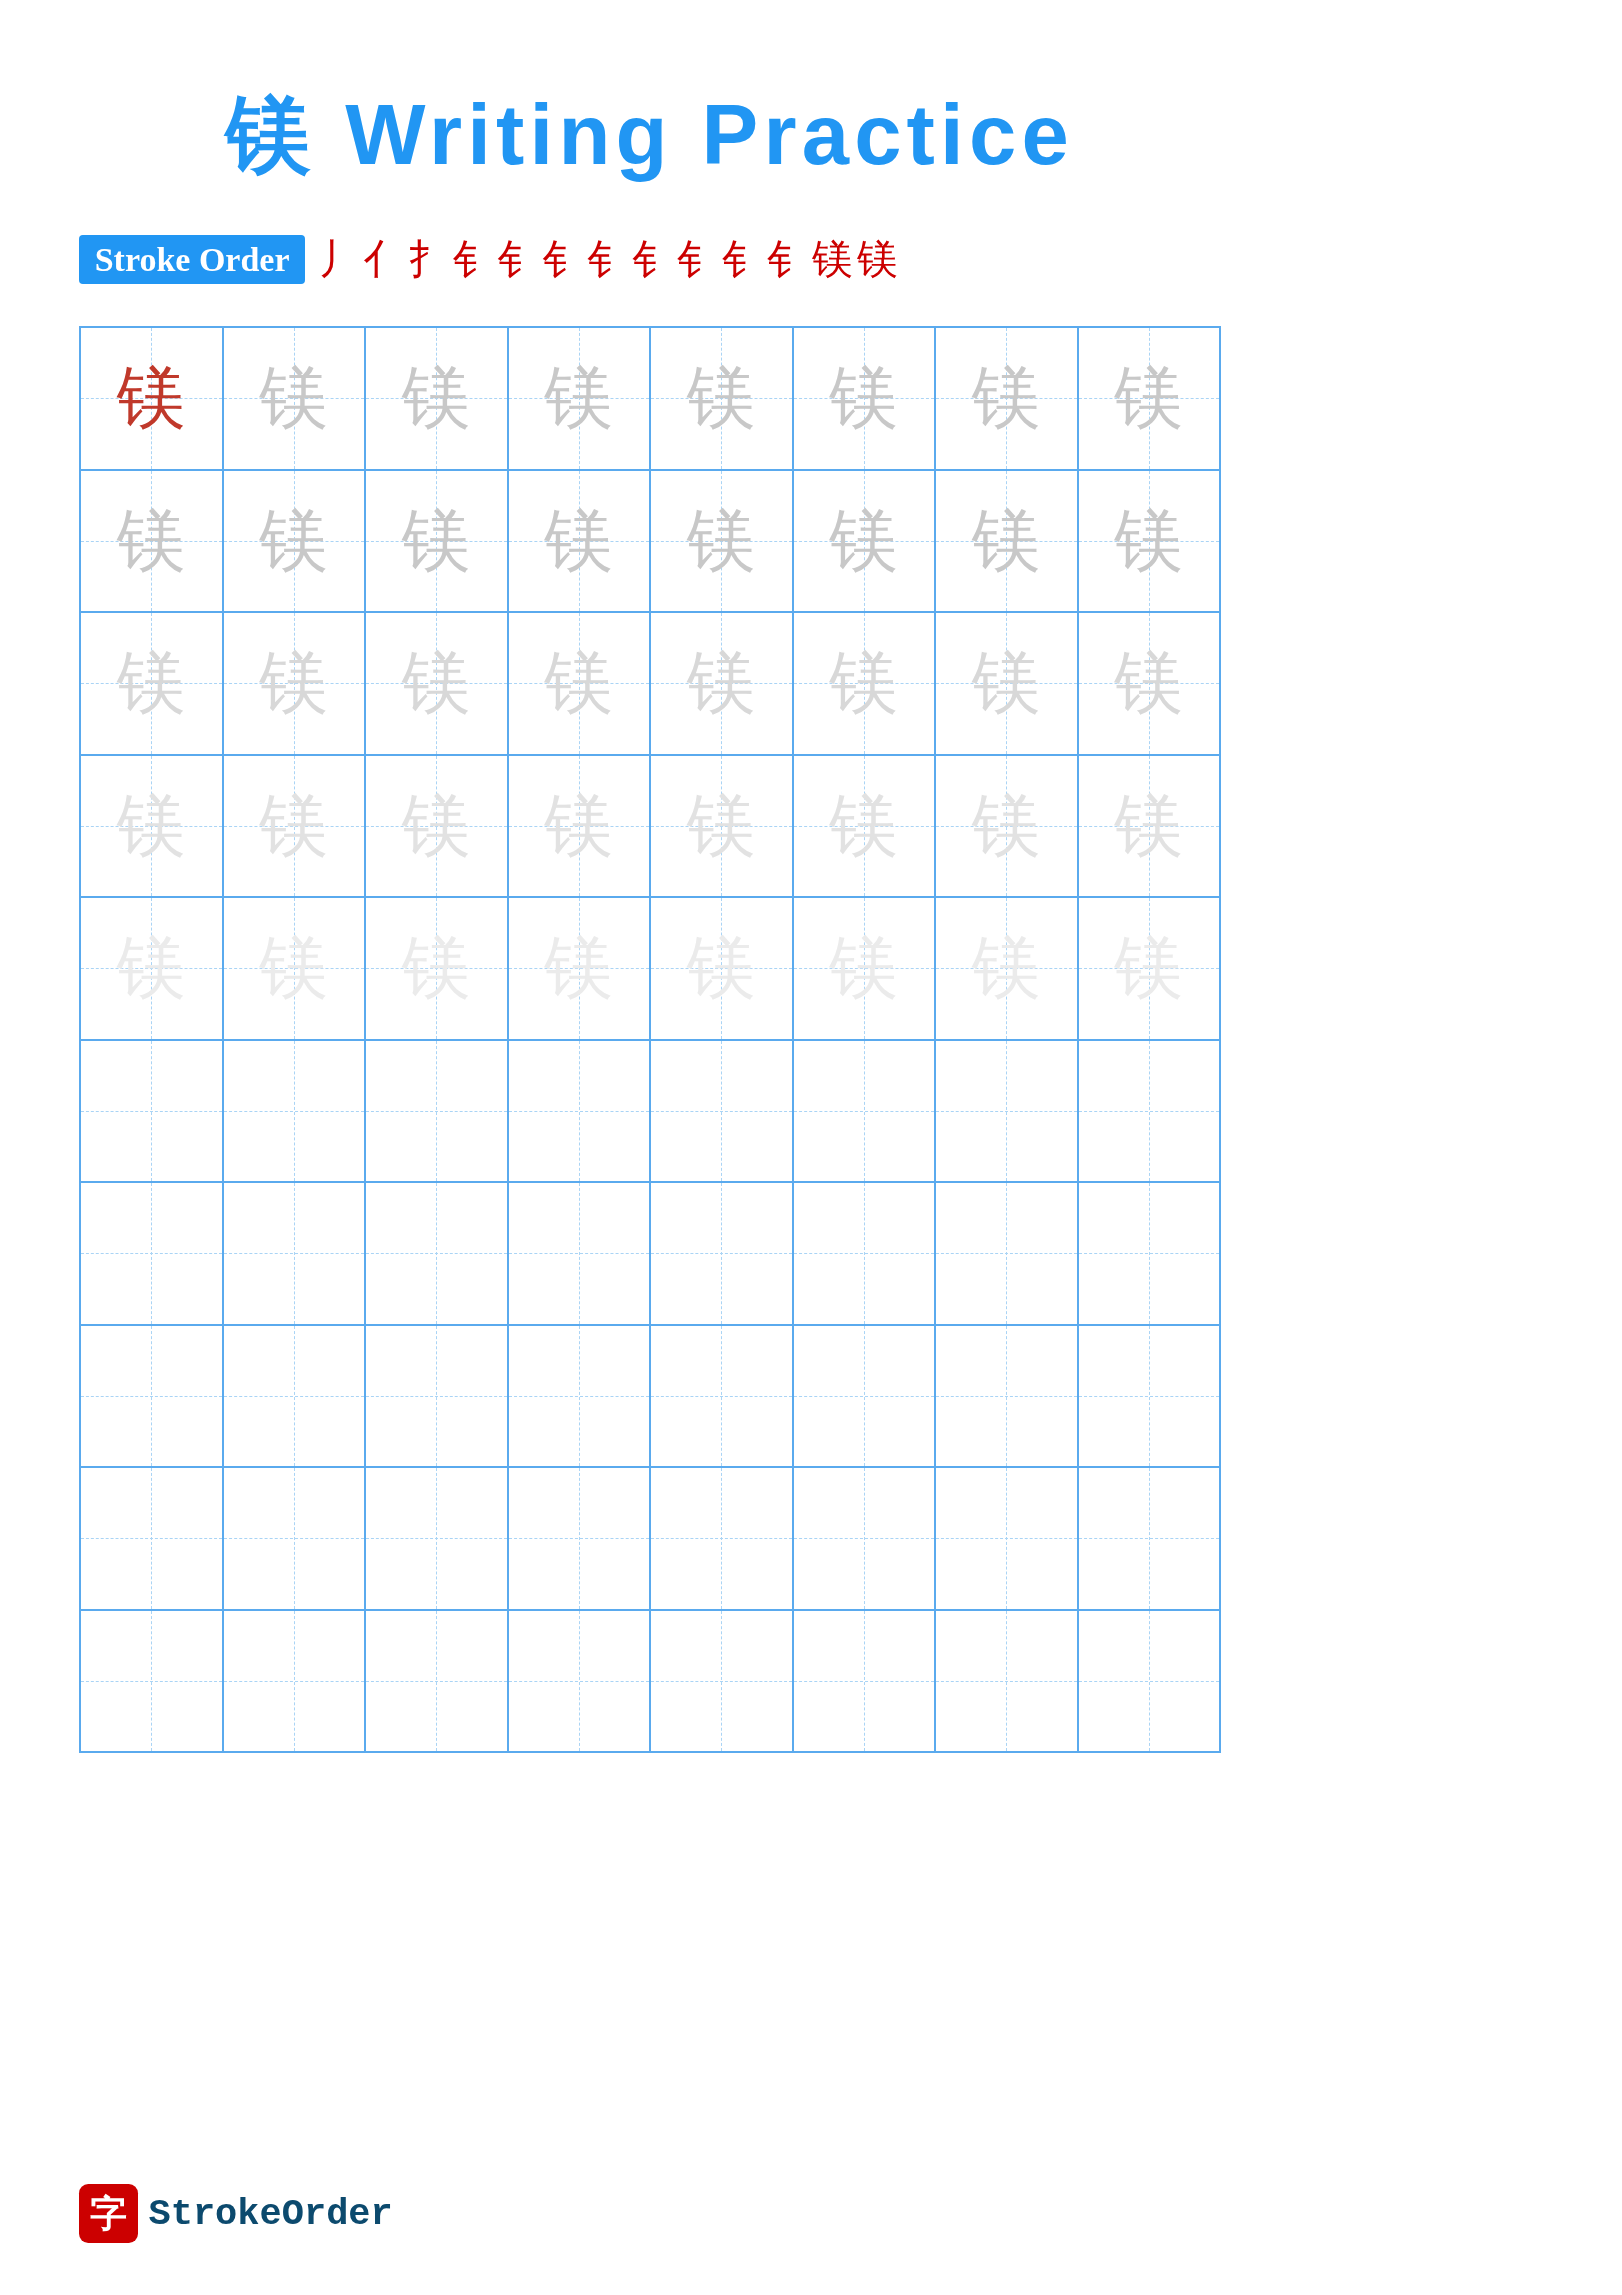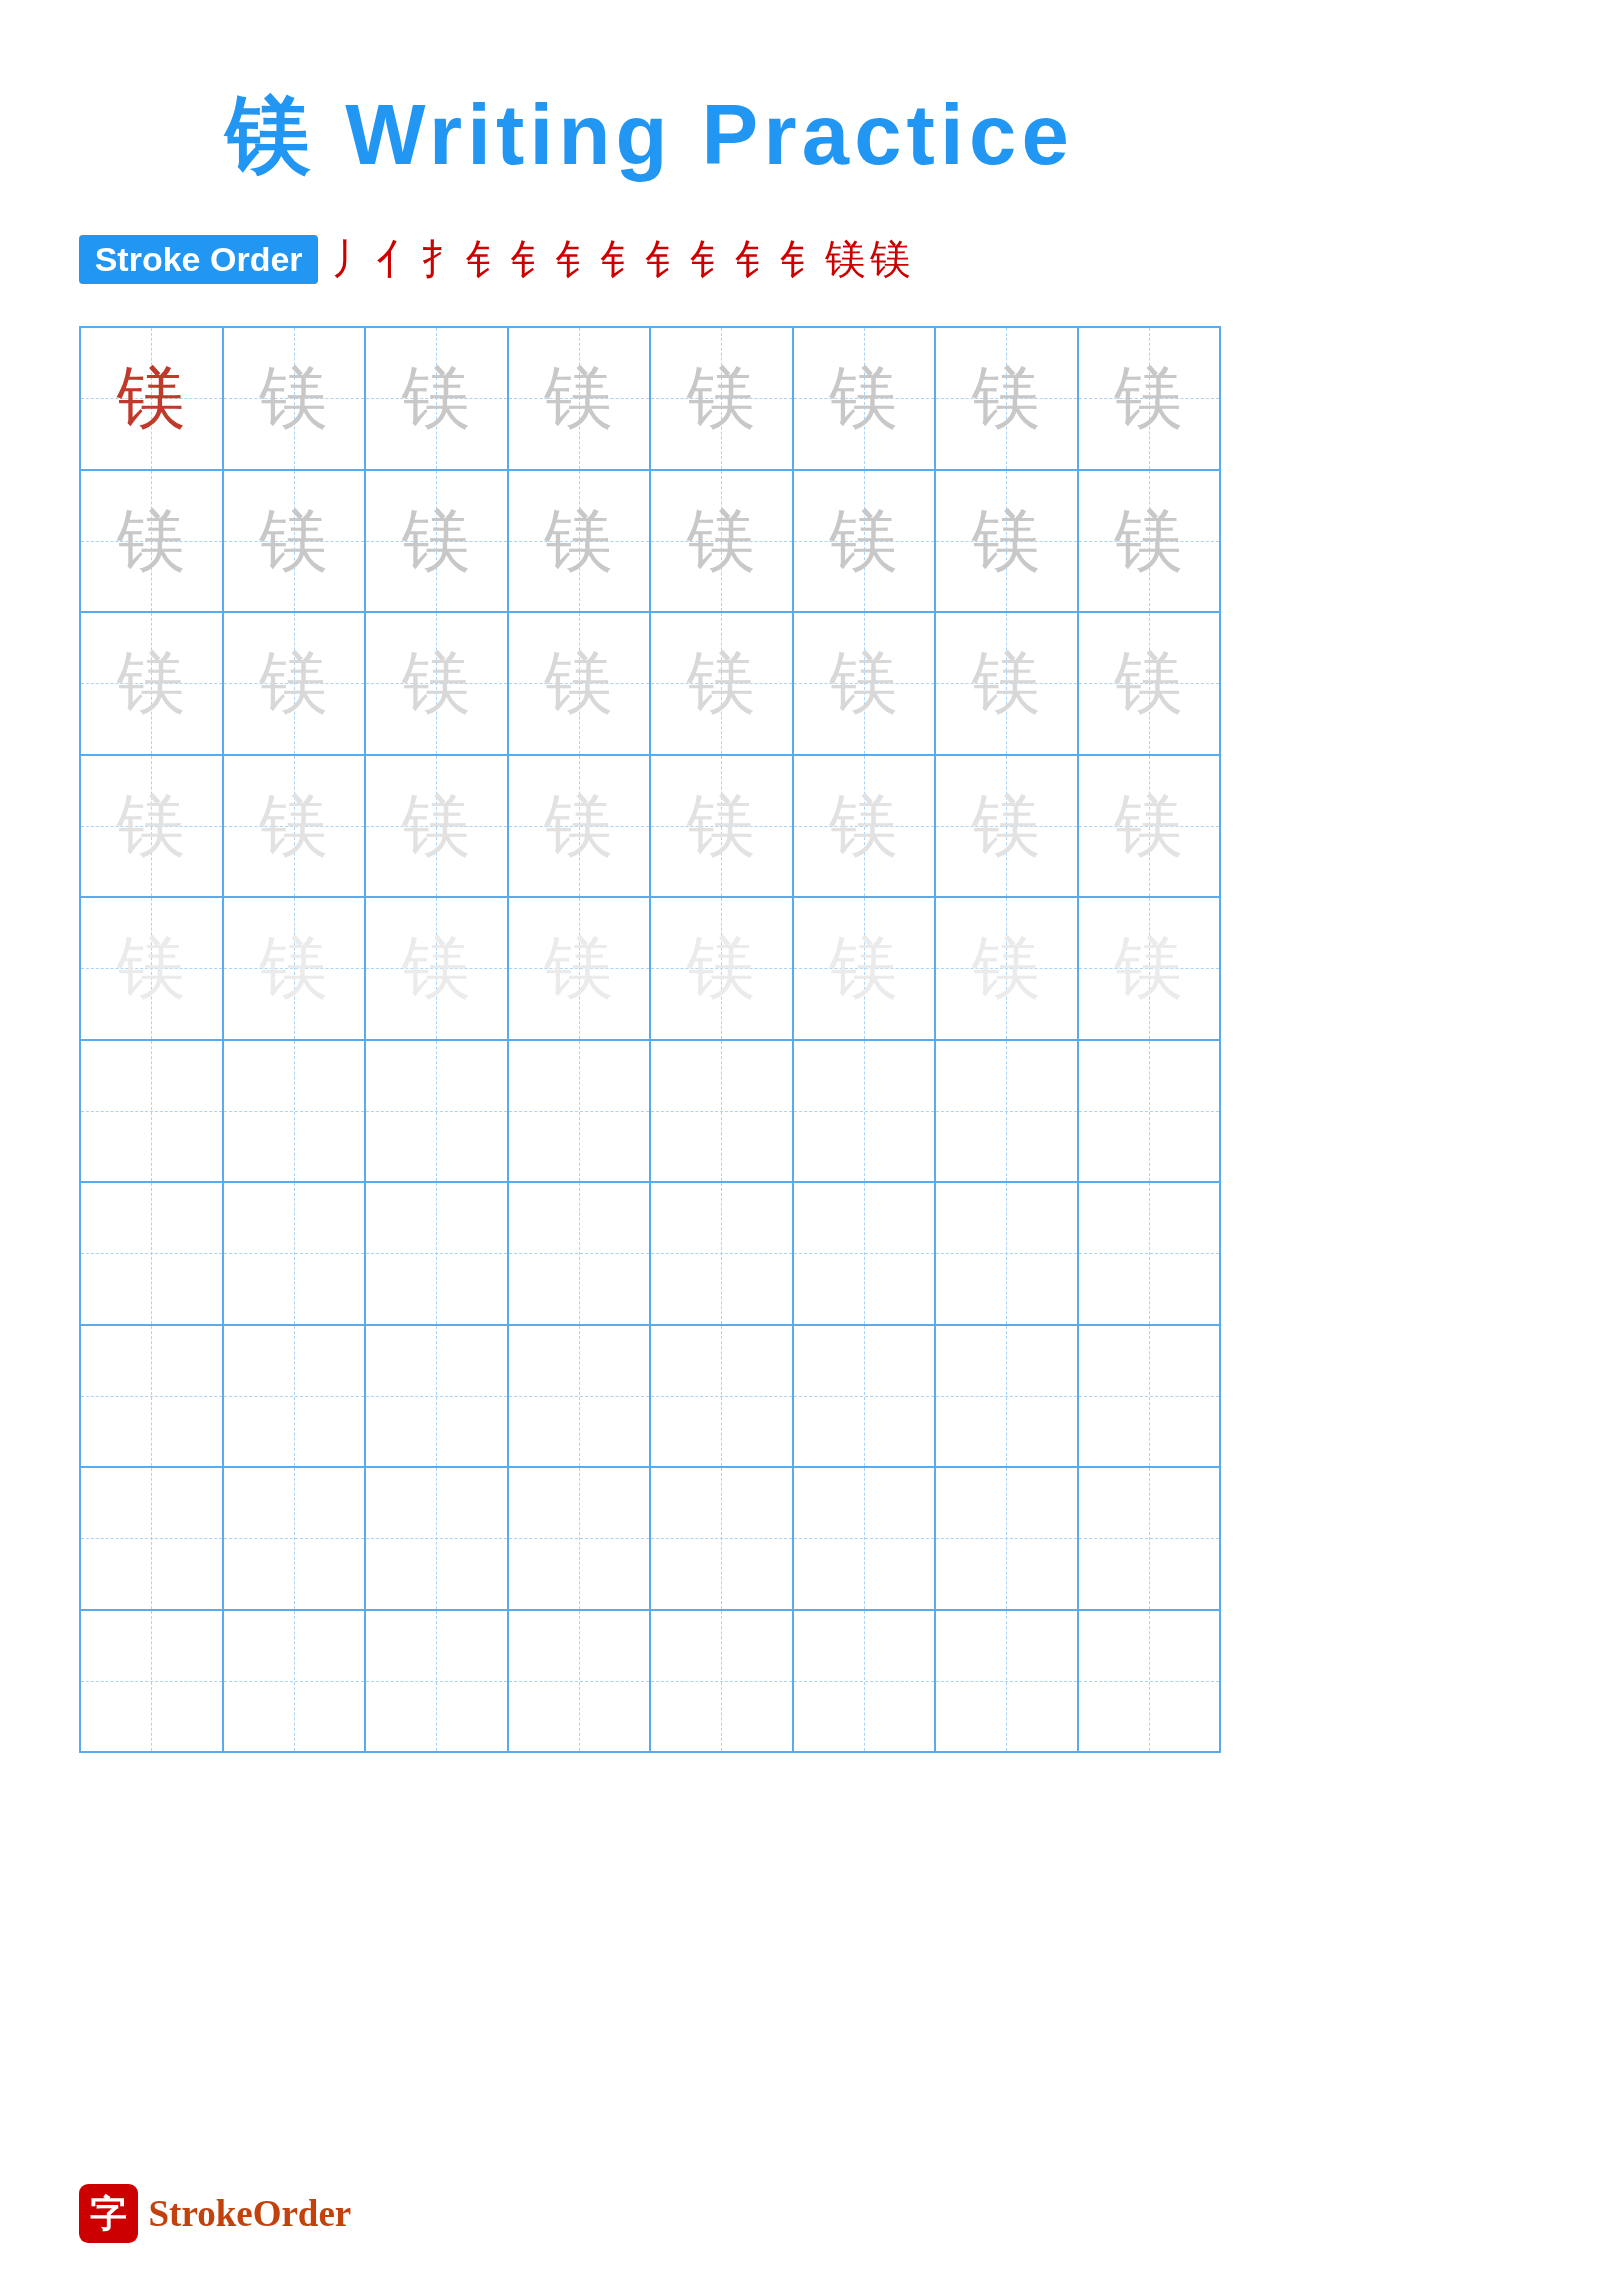--- a/index.html
+++ b/index.html
@@ -46,21 +46,21 @@
       align-items: center;
       gap: 6.5px;
     }
 
     .stroke-order-badge {
       background: #2196F3;
       color: #fff;
       font-size: 34px;
       padding: 5.2px 15.7px;
       border-radius: 3.9px;
-      font-family: Liberation Sans, sans-serif;
+      font-family: Liberation Serif, serif;
       font-weight: 600;
       white-space: nowrap;
     }
 
     .stroke-sequence {
       display: flex;
       flex-wrap: wrap;
       align-items: center;
       gap: 3.9px;
       margin-left: 6.5px;
@@ -169,22 +169,22 @@
       justify-content: center;
       color: #fff;
       font-size: 37px;
       font-family: serif;
       font-weight: bold;
     }
 
     .footer-logo-text {
       font-size: 37px;
       font-weight: bold;
-      color: #c2410c;
-      font-family: Liberation Serif, serif;
+      color: #0c4a6e;
+      font-family: Liberation Mono, monospace;
     }
   </style>
 </head>
 <body>
 
 <div class="page">
 
   <h1 class="title">
     <span class="char">镁</span><span> Writing Practice</span>
   </h1>

